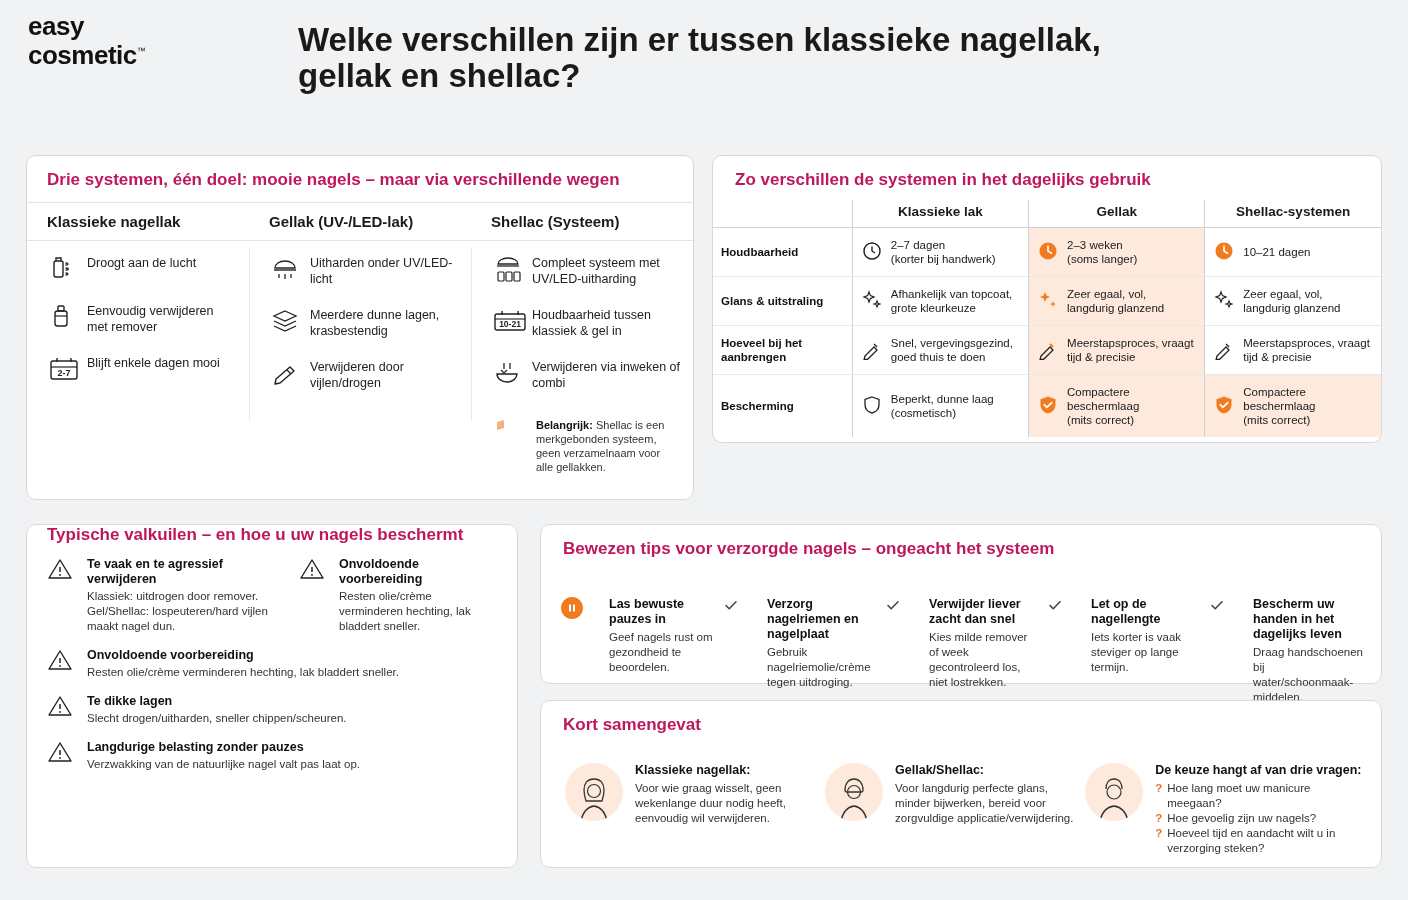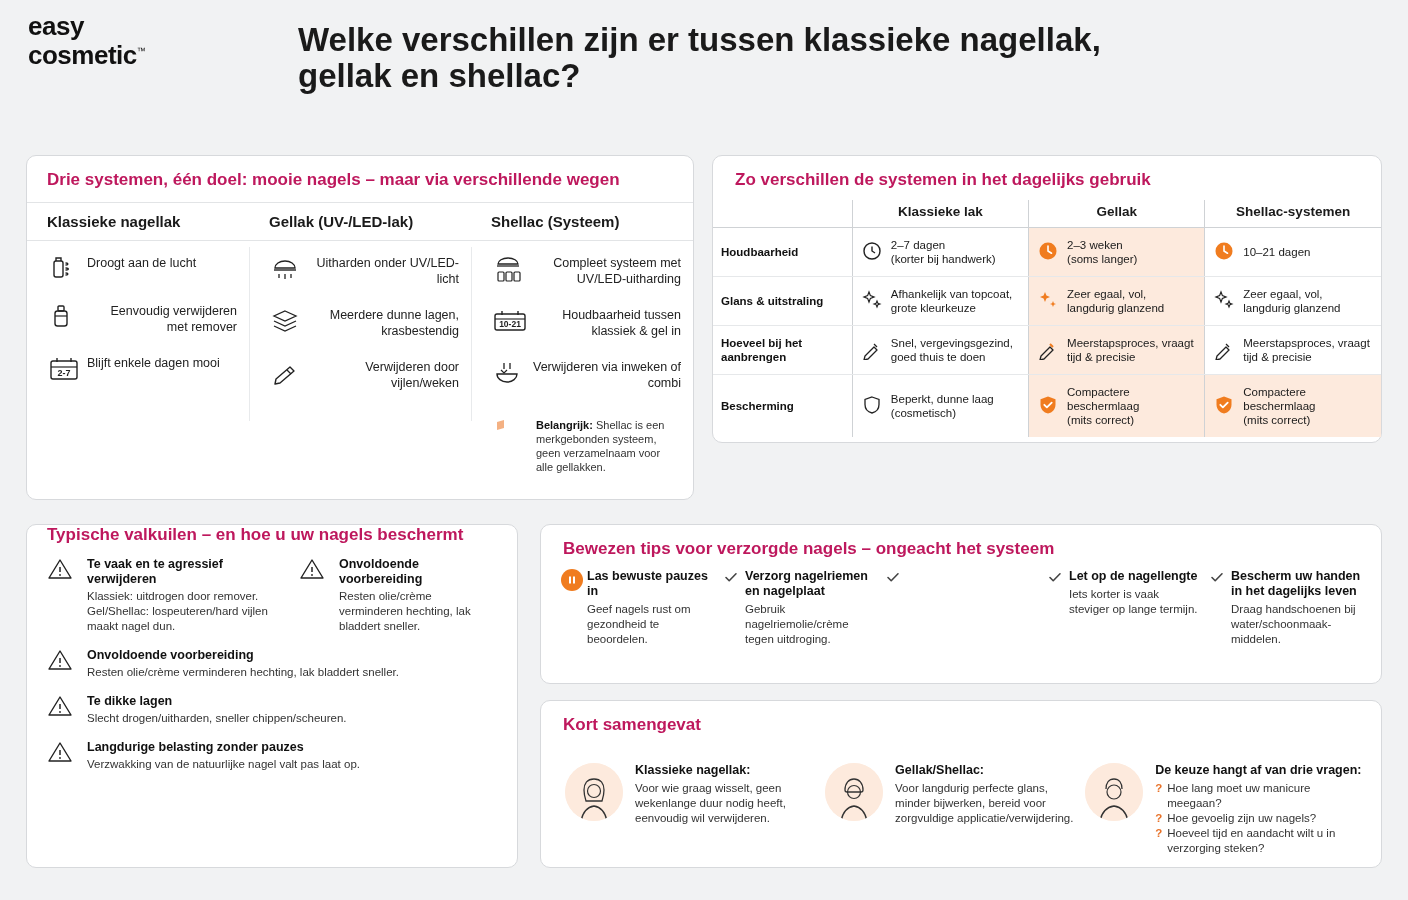--- a/index.html
+++ b/index.html
@@ -42,21 +42,21 @@
     padding: 14px 20px 12px 20px;
     border-bottom: 1px solid #e2e4e6;
   }
   .col-head-row {
     display: flex; border-bottom: 1px solid #e2e4e6;
   }
   .col-head {
     font-size: 15px; font-weight: bold; padding: 10px 12px 10px 20px;
   }
   .cols { display: flex; padding: 6px 0 0 0; }
-  .col { padding: 8px 12px 10px 20px; text-align: right; }
+  .col { padding: 8px 12px 10px 20px; }
   .col + .col { border-left: 1px solid #e8eaec; }
   .feat { display: flex; align-items: flex-start; gap: 10px; margin-bottom: 20px; }
   .feat .txt { font-size: 12.5px; line-height: 16px; color: #222; }
   .ico { width: 30px; height: 28px; flex: 0 0 30px; }
   .note {
     display: flex; gap: 25px; padding: 4px 18px 0 20px;
     font-size: 11px; line-height: 14px; color: #333;
   }
   .note b { color: #111; }
 
@@ -89,21 +89,21 @@
   .pit-grid { display: flex; gap: 24px; padding: 6px 18px 0 20px; }
   .pit { display: flex; gap: 10px; margin-bottom: 14px; }
   .pit .body { font-size: 11.5px; line-height: 15px; color: #333; }
   .pit .body b { display: block; font-size: 12.5px; color: #111; line-height: 15px; margin-bottom: 2px; }
   .pit-list { padding: 0 18px 0 20px; }
 
   
   #card-tips { left: 540px; top: 524px; width: 842px; height: 160px; }
   #card-tips .hdr { padding: 14px 22px 8px 22px; }
   .tips-row { display: flex; padding: 2px 18px 0 20px; gap: 8px; }
-  .tip { display: flex; gap: 4px; width: 168px; }
+  .tip { display: flex; gap: 26px; width: 168px; margin-top: 28px; }
   .tip .body { font-size: 11.5px; line-height: 15px; color: #333; }
   .tip .body b { display: block; font-size: 12.5px; line-height: 15px; color: #111; margin-bottom: 3px; }
 
   
   #card-summary { left: 540px; top: 700px; width: 842px; height: 168px; }
   #card-summary .hdr { padding: 14px 22px 6px 22px; }
   .sum-row { display: flex; padding: 4px 18px 0 24px; gap: 10px; }
   .sum { display: flex; gap: 12px; width: 270px; margin-top: 18px; }
   .sum .body { font-size: 11.5px; line-height: 15px; color: #333; }
   .sum .body b { display: block; font-size: 12.5px; line-height: 15px; color: #111; margin-bottom: 3px; }
@@ -205,21 +205,21 @@
           </span>
           <span class="txt">Meerdere dunne lagen, krasbestendig</span>
         </div>
         <div class="feat">
           <span class="ico">
             <svg width="30" height="28" viewBox="0 0 30 28">
                 <path d="M6 20l14-12 4 4-14 12-5 1z" fill="none" stroke="#222" stroke-width="1.4" stroke-linejoin="round"></path>
                 <line x1="17" y1="11" x2="21" y2="15" stroke="#222" stroke-width="1.2"></line>
               </svg>
           </span>
-          <span class="txt">Verwijderen door vijlen/weken</span>
+          <span class="txt">Verwijderen door vijlen/drogen</span>
         </div>
       </div>
 
       <div class="col" style="width:222px">
         <div class="feat">
           <span class="ico">
             <svg width="34" height="32" viewBox="0 0 34 32">
                 <path d="M6 9a10 6 0 0 1 20 0z" fill="none" stroke="#222" stroke-width="1.3"></path>
                 <line x1="5" y1="11" x2="27" y2="11" stroke="#222" stroke-width="1.3"></line>
                 <rect x="6" y="17" width="6" height="9" rx="1" fill="none" stroke="#222" stroke-width="1.2"></rect>
@@ -522,20 +522,24 @@
           <b>Verzorg nagelriemen en nagelplaat</b>
           <span>Gebruik nagelriemolie/crème tegen uitdroging.</span>
         </span>
       </div>
 
       <div class="tip">
         <span class="check">
           <svg width="16" height="16" viewBox="0 0 16 16">
               <path d="M3 8.5l3.2 3.2L13 4.8" fill="none" stroke="#444" stroke-width="1.6" stroke-linecap="round" stroke-linejoin="round"></path>
             </svg>
+        </span>
+        <span class="body">
+          <b>Verwijder liever zacht dan snel</b>
+          <span>Kies milde remover of week gecontroleerd los, niet lostrekken.</span>
         </span>
       </div>
 
       <div class="tip">
         <span class="check">
           <svg width="16" height="16" viewBox="0 0 16 16">
               <path d="M3 8.5l3.2 3.2L13 4.8" fill="none" stroke="#444" stroke-width="1.6" stroke-linecap="round" stroke-linejoin="round"></path>
             </svg>
         </span>
         <span class="body">

